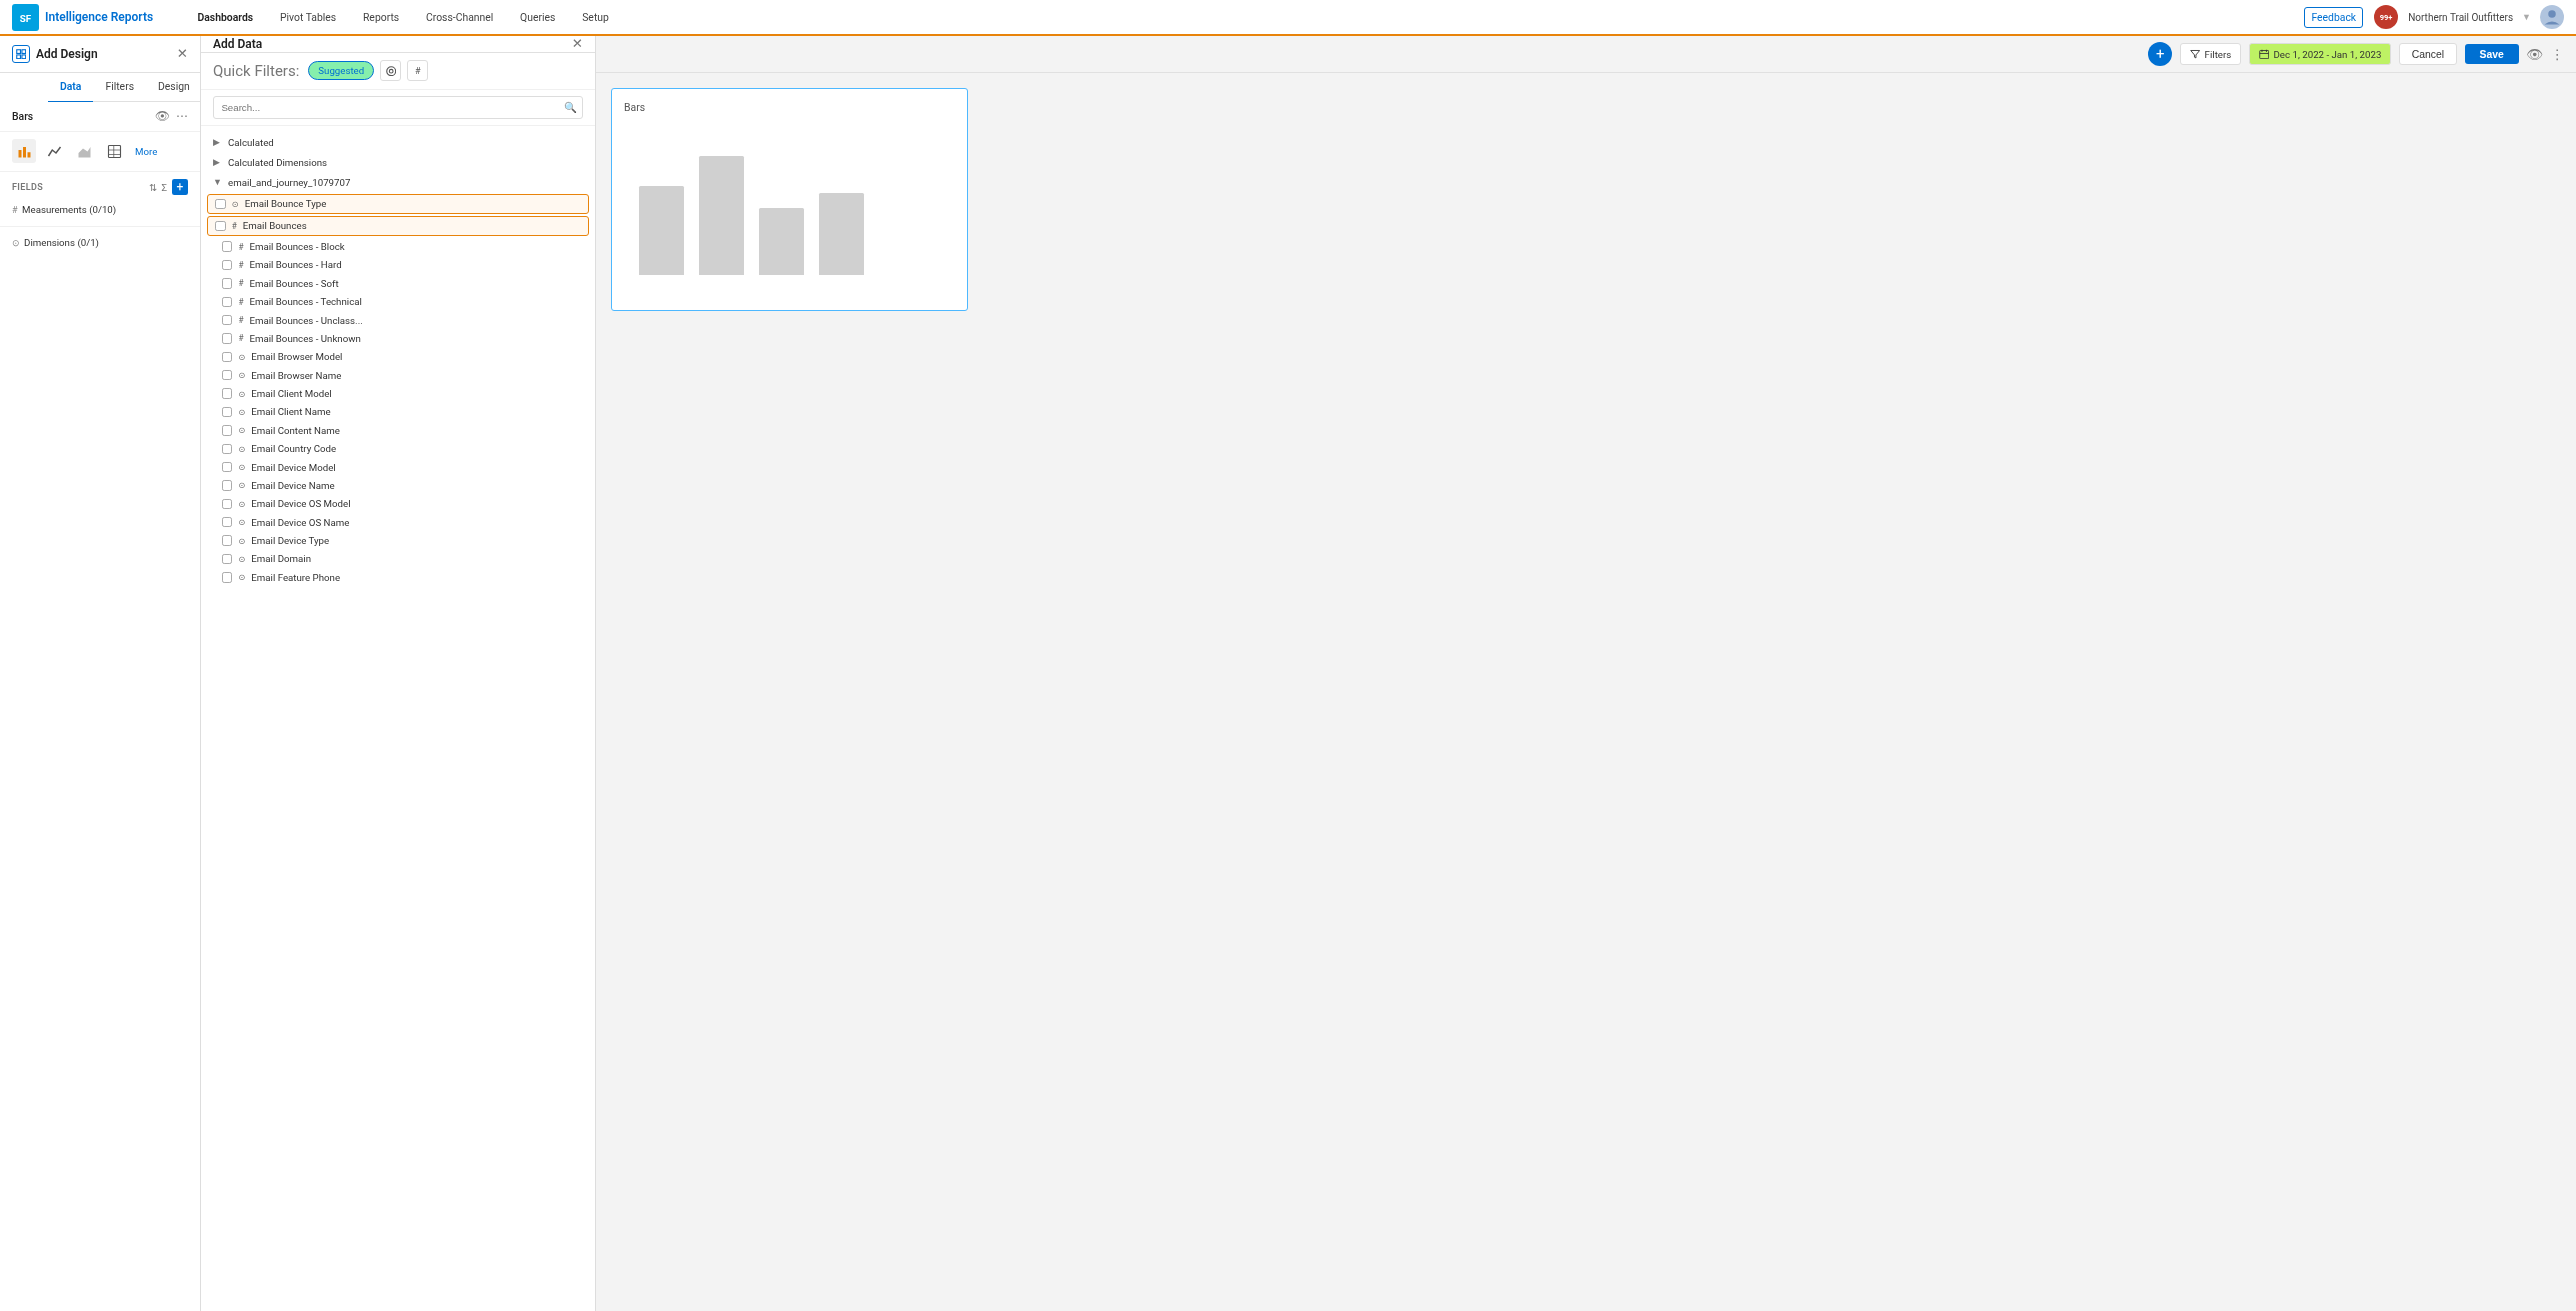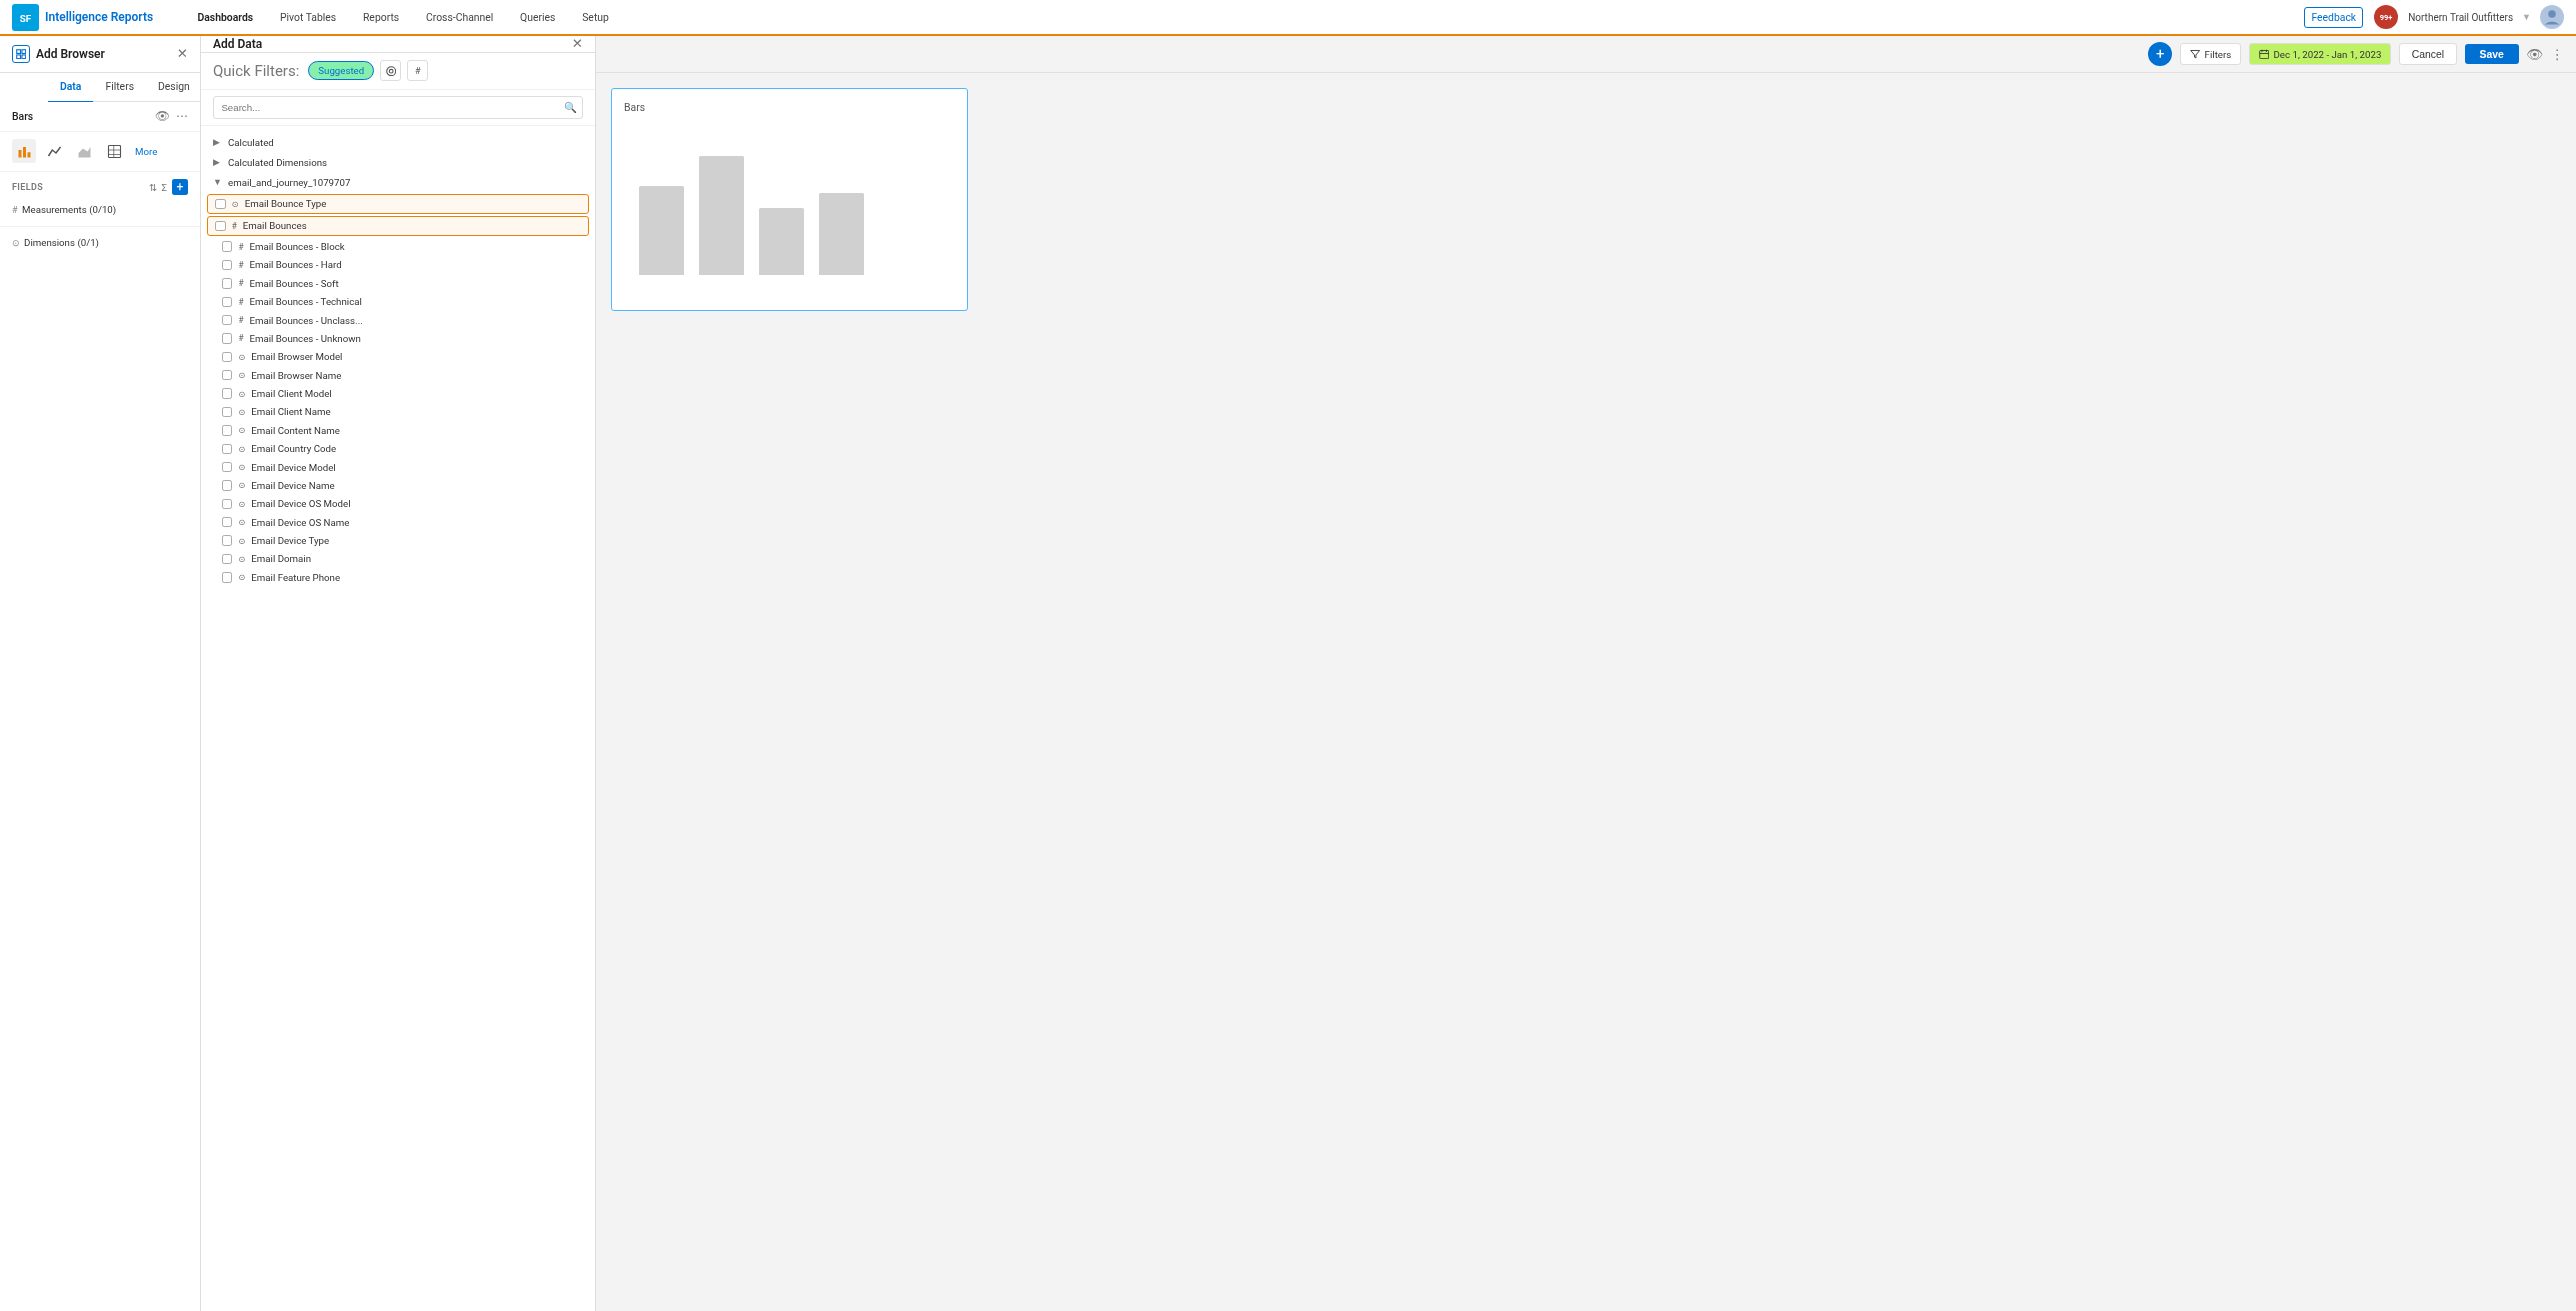--- a/index.html
+++ b/index.html
@@ -244,21 +244,21 @@
     <div class="panel-header">
       <div class="panel-title-row">
         <div class="widget-icon">
           <svg width="10.4" height="10.4" viewBox="0 0 14 14">
             <rect x="1" y="1" width="5" height="5" stroke="#0070d2" fill="none" stroke-width="1.5"></rect>
             <rect x="8" y="1" width="5" height="5" stroke="#0070d2" fill="none" stroke-width="1.5"></rect>
             <rect x="1" y="8" width="5" height="5" stroke="#0070d2" fill="none" stroke-width="1.5"></rect>
             <rect x="8" y="8" width="5" height="5" stroke="#0070d2" fill="none" stroke-width="1.5"></rect>
           </svg>
         </div>
-        <span class="panel-title">Add Browser</span>
+        <span class="panel-title">Add Design</span>
       </div>
       <span class="close-btn">✕</span>
     </div>
 
     <div class="panel-tabs">
       <div class="panel-tab active">Data</div>
       <div class="panel-tab">Filters</div>
       <div class="panel-tab">Design</div>
     </div>
 

